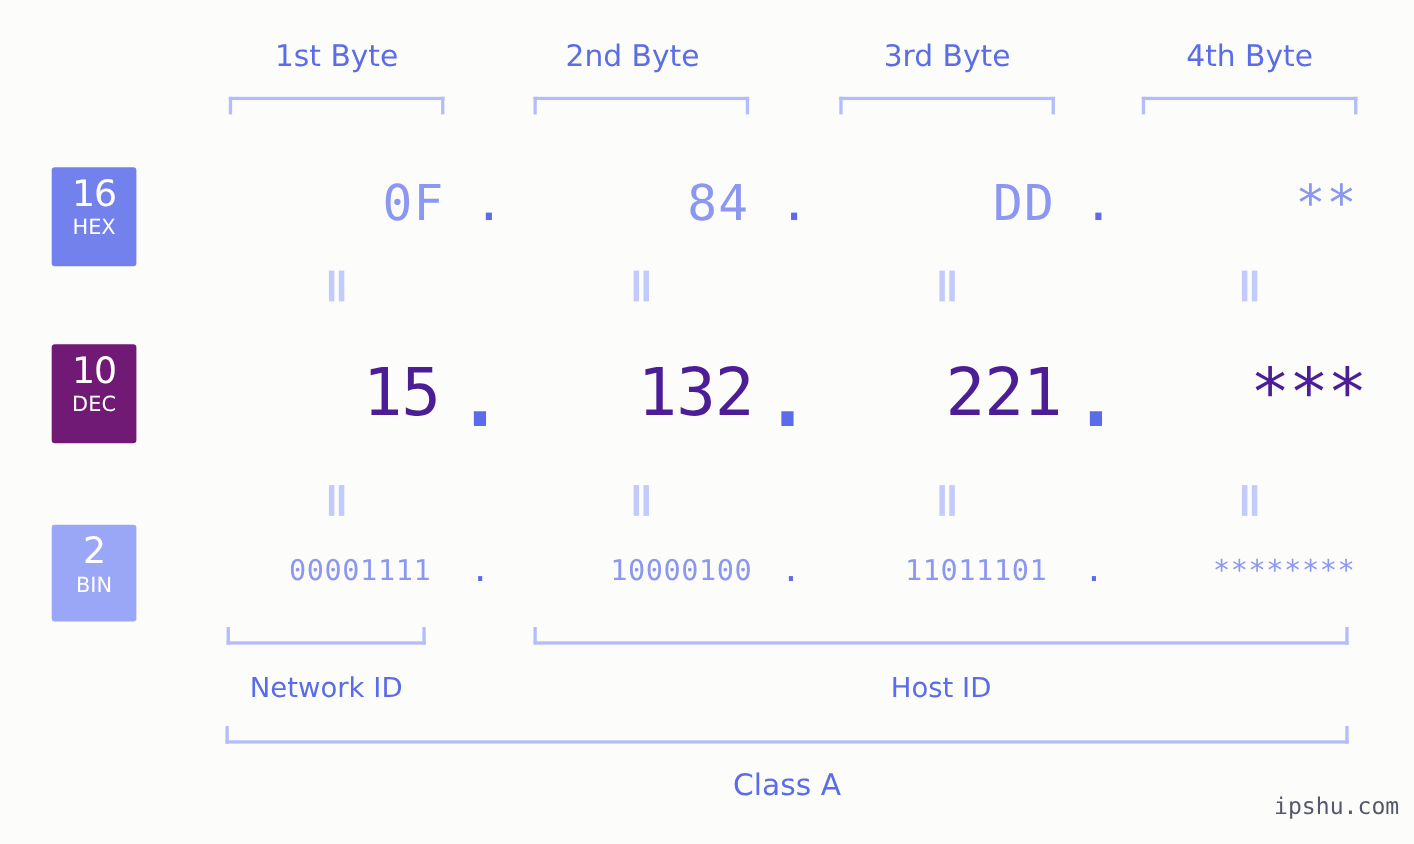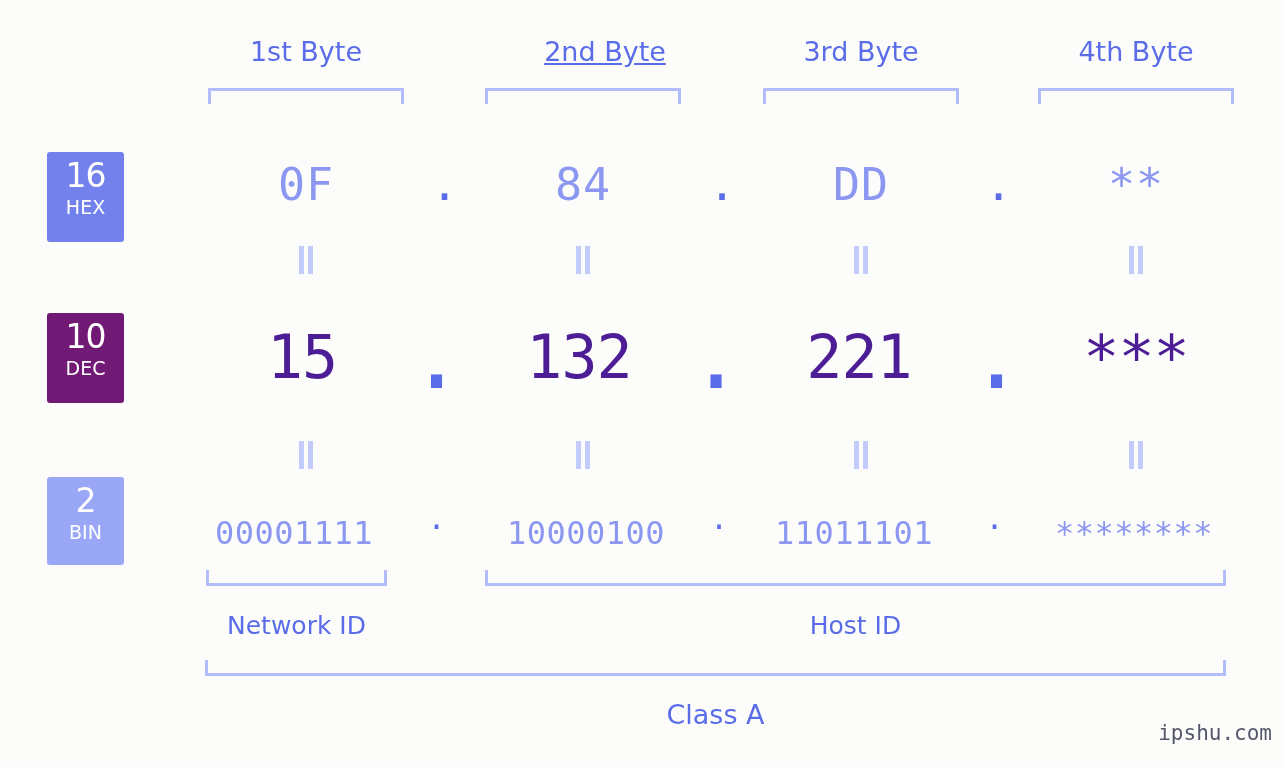--- a/index.html
+++ b/index.html
@@ -79,21 +79,21 @@
     line-height: 24px;
     font-weight: 400;
   }
   #badge-hex { top: 152px; height: 90px; background: #7381ec; }
   #badge-dec { top: 313px; height: 90px; background: #701a75; }
   #badge-bin { top: 477px; height: 88px; background: #9aa6f6; }
 
   
   .val {
     position: absolute;
-    text-align: center;
+    text-align: right;
     white-space: nowrap;
     font-family: "DejaVu Sans Mono", monospace;
   }
 
   
   .hex-val {
     top: 155px;
     height: 60px;
     line-height: 60px;
     font-size: 45px;
@@ -129,24 +129,23 @@
     color: #5a6ce8;
     text-align: center;
     font-family: "DejaVu Sans Mono", monospace;
   }
 
   
   .bin-val {
     top: 496px;
     height: 46px;
     line-height: 46px;
-    font-size: 32px;
+    font-size: 26px;
     color: #8b97f0;
     letter-spacing: 0.5px;
-    margin-top: 14px;
   }
   .bin-dot {
     position: absolute;
     top: 496px;
     height: 46px;
     line-height: 46px;
     font-size: 30px;
     color: #5a6ce8;
     text-align: center;
     font-family: "DejaVu Sans Mono", monospace;
@@ -203,21 +202,21 @@
     letter-spacing: 0px;
     font-family: "DejaVu Sans Mono", monospace;
   }
 </style>
 </head>
 <body>
 
 <div class="stage">
 
   <div class="byte-label" style="left:208px;width:196px;">1st Byte</div>
-  <div class="byte-label" style="left:507px;width:196px;text-decoration:underline;">2nd Byte</div>
+  <div class="byte-label" style="left:477px;width:196px;">2nd Byte</div>
   <div class="byte-label" style="left:763px;width:196px;">3rd Byte</div>
   <div class="byte-label" style="left:1038px;width:196px;">4th Byte</div>
 
   <div class="bracket-top" style="left:208px;top:88px;width:196px;"></div>
   <div class="bracket-top" style="left:485px;top:88px;width:196px;"></div>
   <div class="bracket-top" style="left:763px;top:88px;width:196px;"></div>
   <div class="bracket-top" style="left:1038px;top:88px;width:196px;"></div>
 
   <div class="badge" id="badge-hex">
     <span class="num">16</span>

